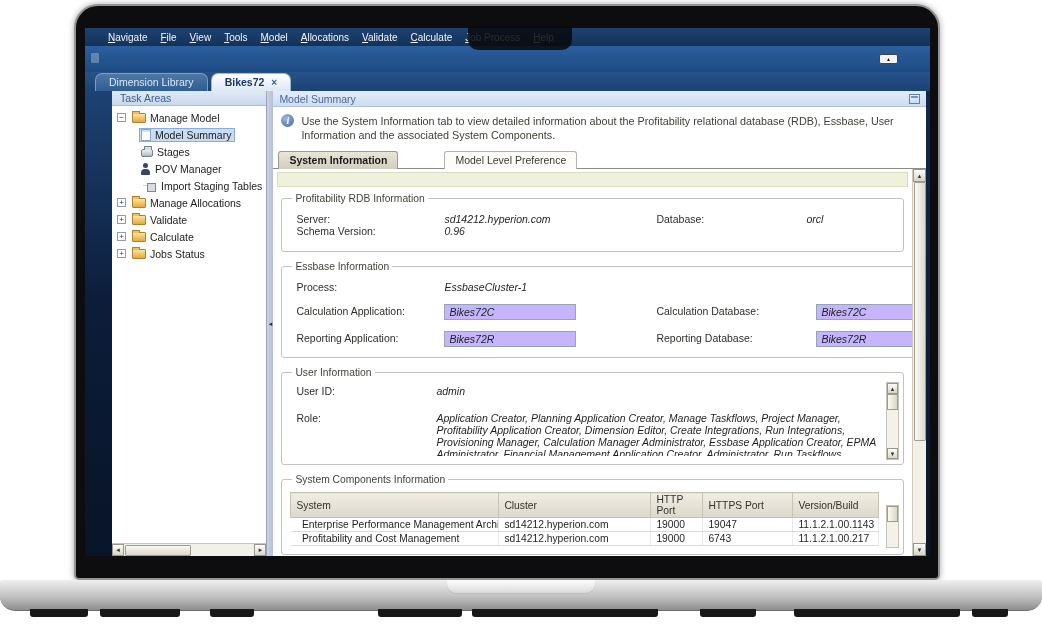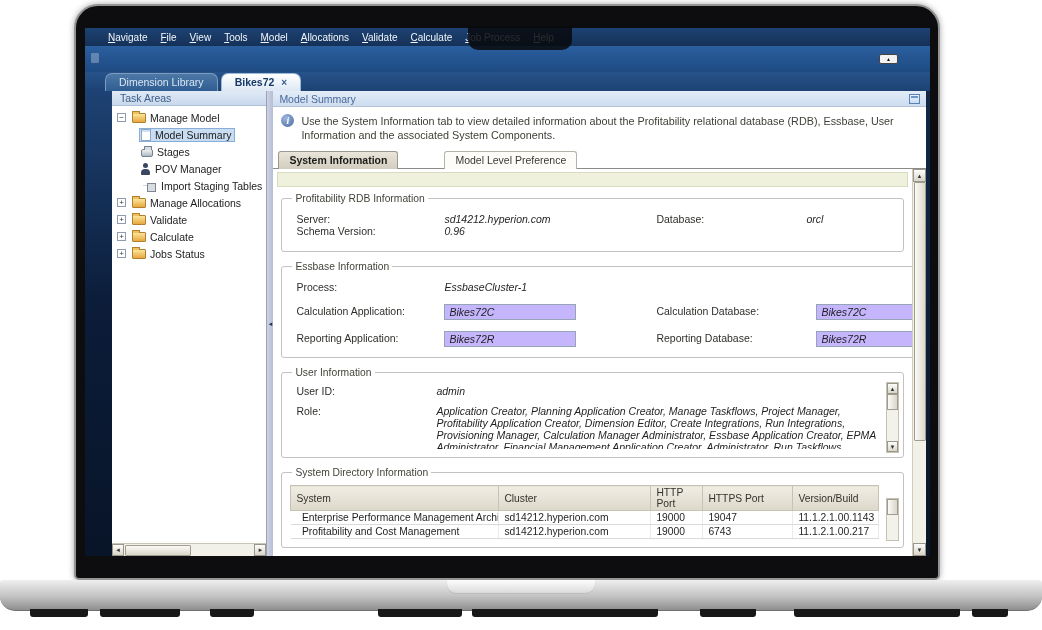--- a/index.html
+++ b/index.html
@@ -33,21 +33,21 @@
 
   .band { height:26px; flex:0 0 26px; background:linear-gradient(#2b5f9e,#1e4a82);
     position:relative; }
   .band-logo { position:absolute; left:6px; top:7px; width:8px; height:10px;
     background:rgba(255,255,255,.28); border-radius:1px; }
   .band-btn { position:absolute; right:32px; top:8px; width:19px; height:10px; background:#f2f2f2;
     border-radius:2px; border:1px solid #444; display:flex; align-items:center; justify-content:center;
     font-size:5px; color:#111; line-height:1; cursor:pointer; }
 
   .tabstrip { height:19px; flex:0 0 19px; background:linear-gradient(#27538b,#1c4273);
-    display:flex; align-items:flex-end; padding-left:20px; }
+    display:flex; align-items:flex-end; padding-left:10px; }
   .doc-tab { font-size:10.5px; border-radius:7px 7px 0 0; padding:2px 13px 3px; display:flex; align-items:center; cursor:pointer; }
   .doc-tab.inactive { background:linear-gradient(#4d78a6,#2f5d92); color:#d9e6f4;
     border:1px solid #7e9cbf; border-bottom:none; margin-right:3px; }
   .doc-tab.active { background:linear-gradient(#ffffff,#dde8f4); color:#16396a; font-weight:bold;
     border:1px solid #9db8d6; border-bottom:none; }
   .tab-close { margin-left:7px; font-weight:bold; color:#37608f; font-size:10px; cursor:pointer; }
 
   .content-row { flex:1; display:flex; min-height:0; background:#fff; }
   .left-frame { flex:0 0 27px; background:linear-gradient(#1d4273,#0c1d3a 45%,#081428); }
   .right-frame { flex:0 0 4px; background:linear-gradient(#12274a,#0a1628); }
@@ -120,21 +120,21 @@
   .cream-strip { height:15px; margin:3px 4px 6px 4px; background:#f0f1dd; border:1px solid #dadcc0; }
 
   .fs { border:1px solid #c2c2c2; border-radius:3px; margin:0 8px 9px 8px; padding:5px 8px 8px; position:relative; }
   .fs legend { font-size:10.3px; color:#45443c; padding:0 3px; margin-left:2px; }
   .lbl { font-size:10.5px; color:#2e2e2a; }
   .val { font-size:10.5px; font-style:italic; color:#1f1f1f; }
   .grid-rdb { display:grid; grid-template-columns:148px 212px 150px 1fr; align-items:center; padding:4px 2px 6px 6px; }
   .grid-ess { display:grid; grid-template-columns:148px 212px 160px 1fr; row-gap:9px; align-items:center; padding:4px 2px 2px 6px; }
   .fld { width:132px; height:16px; border:1px solid #96a4b8; background:#c4b5fd;
     font:italic 10.5px "Liberation Sans", sans-serif; color:#1f1f1f; padding:0 4px; }
-  .grid-user { display:grid; grid-template-columns:140px 1fr; row-gap:8px; padding:2px 2px 0 6px; }
+  .grid-user { display:grid; grid-template-columns:140px 1fr; row-gap:15px; padding:2px 2px 0 6px; }
   .role-clip { height:44px; overflow:hidden; line-height:12px; }
   .user-pad { padding-right:24px; }
   .fs-scroll { position:absolute; top:4px; right:4px; bottom:4px; width:13px; background:#f2f1ea;
     border:1px solid #c5c2b4; display:flex; flex-direction:column; }
   .fs-scroll .sb-btn { width:11px; height:11px; }
   .vthumb { width:11px; height:16px; background:linear-gradient(90deg,#fbfaf6,#d9d6c9); border:1px solid #a09d90; }
   .vspacer { flex:1; }
 
   table.comp { border-collapse:collapse; width:calc(100% - 16px); table-layout:fixed; margin-top:2px; }
   table.comp th { background:linear-gradient(#f0ede3,#dcd8ca); border:1px solid #c6c3b5;
@@ -331,21 +331,21 @@
               </div>
               <div class="fs-scroll">
                 <span class="sb-btn">▲</span>
                 <span class="vthumb"></span>
                 <span class="vspacer"></span>
                 <span class="sb-btn">▼</span>
               </div>
             </fieldset>
 
             <fieldset class="fs">
-              <legend>System Directory Information</legend>
+              <legend>System Components Information</legend>
               <table class="comp">
                 <thead>
                   <tr>
                     <th class="c-sys">System</th>
                     <th class="c-clu">Cluster</th>
                     <th class="c-http">HTTP Port</th>
                     <th class="c-https">HTTPS Port</th>
                     <th class="c-ver">Version/Build</th>
                   </tr>
                 </thead>

